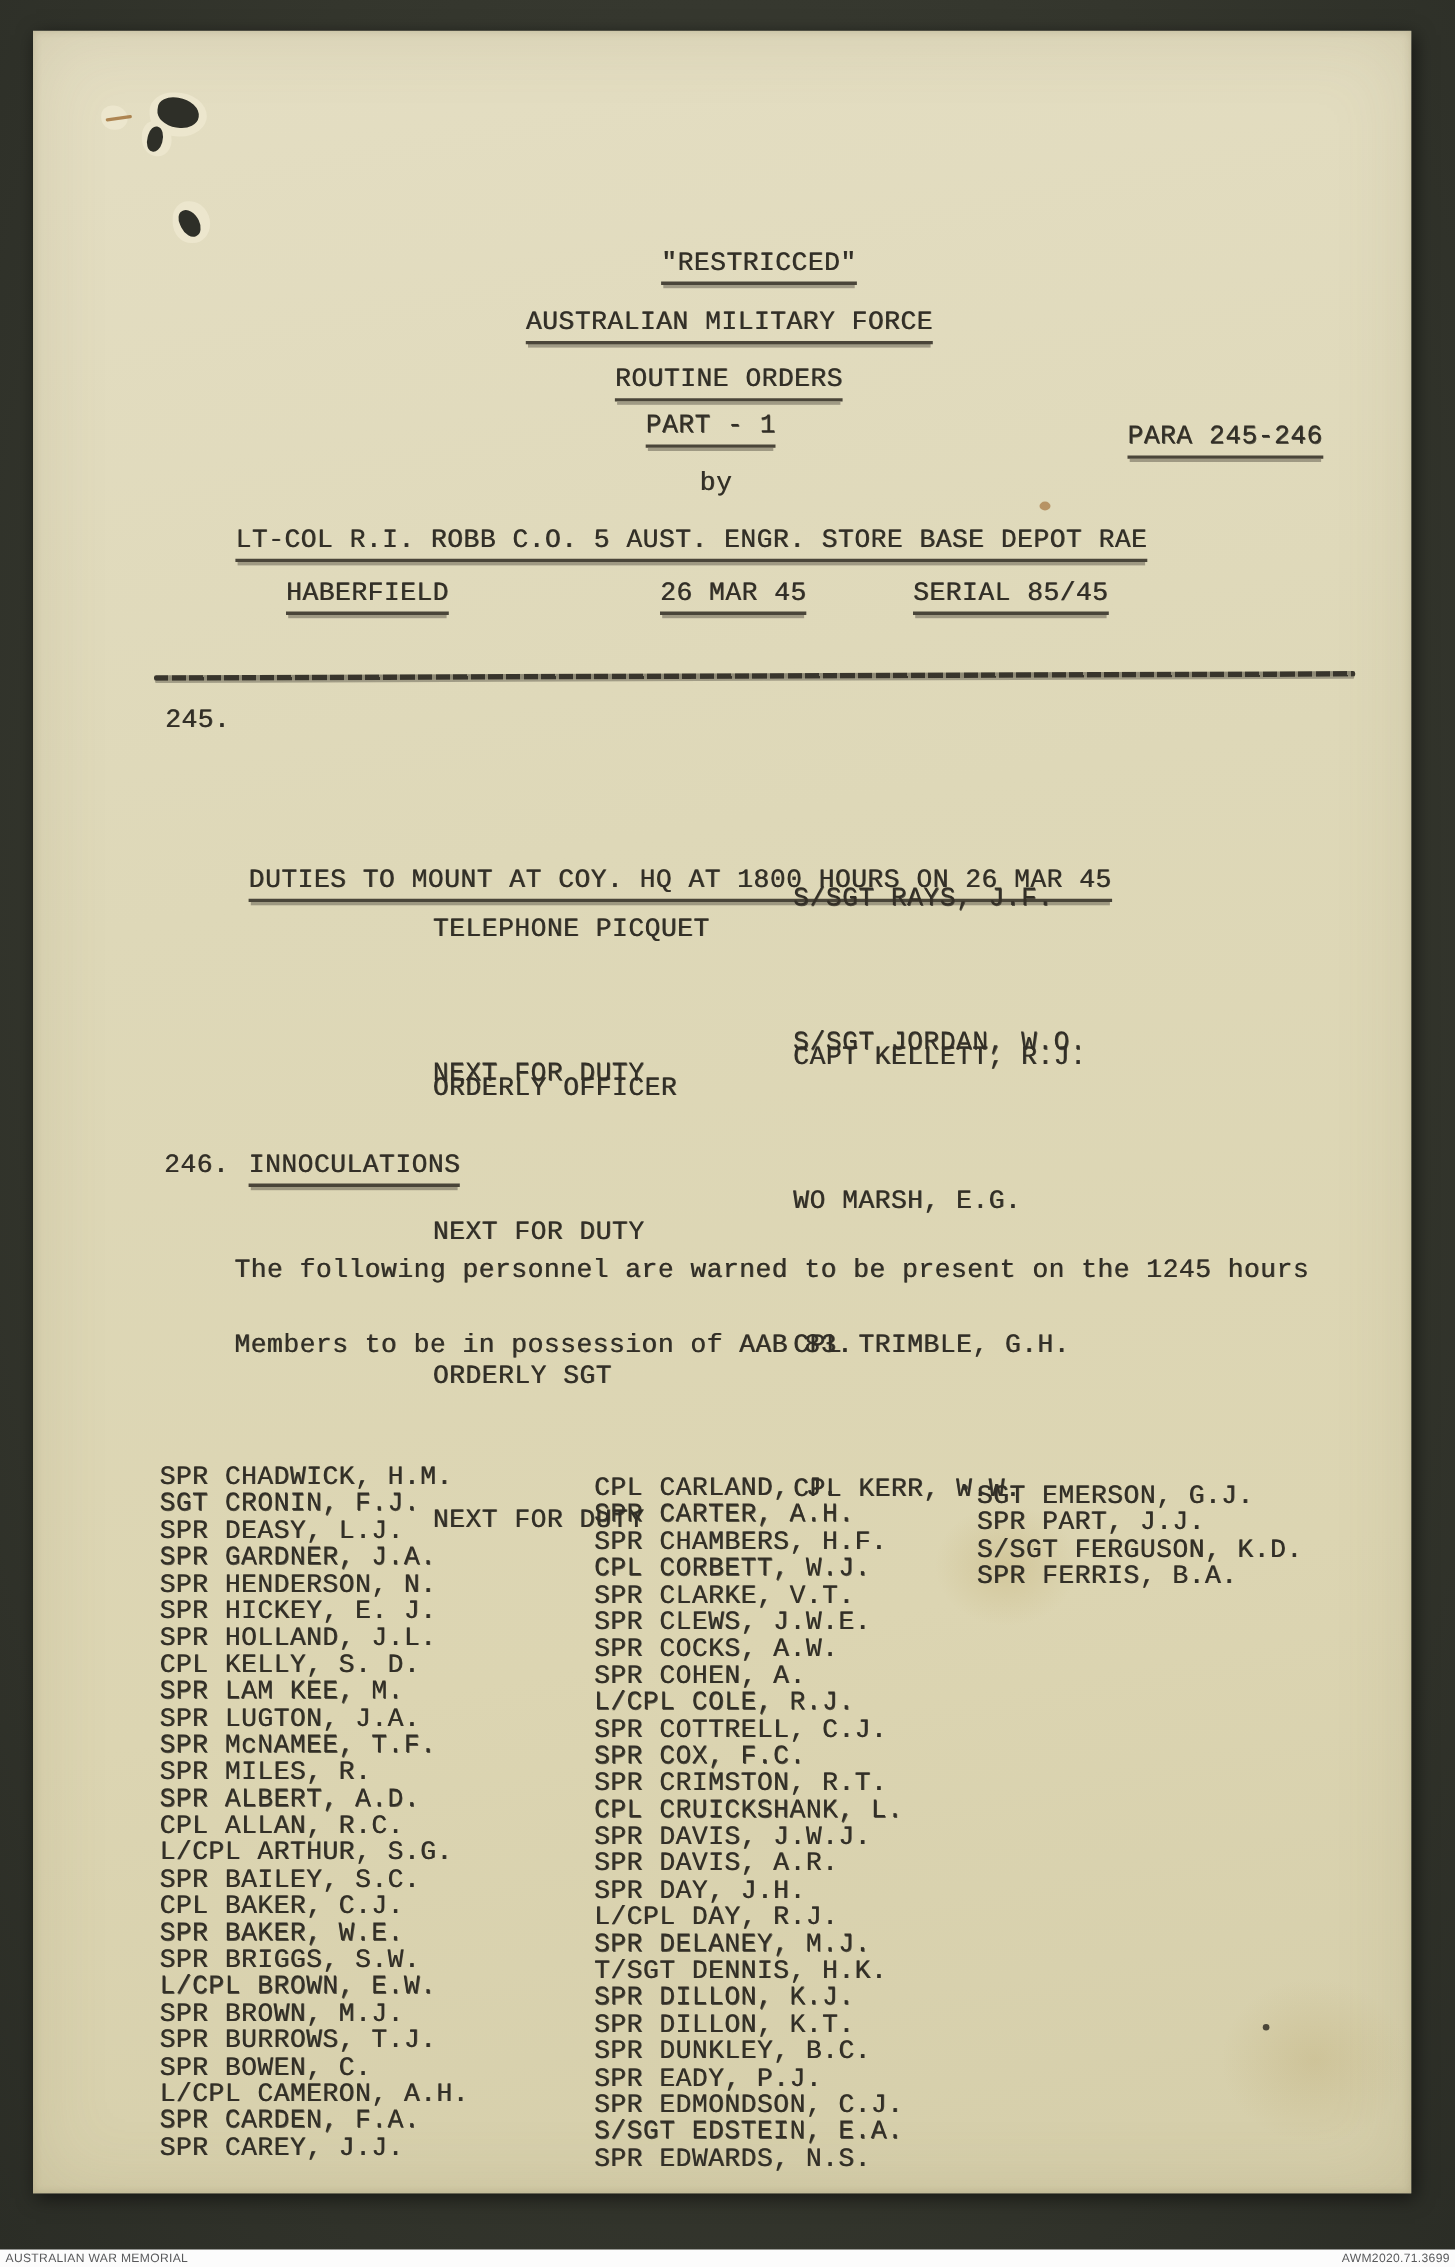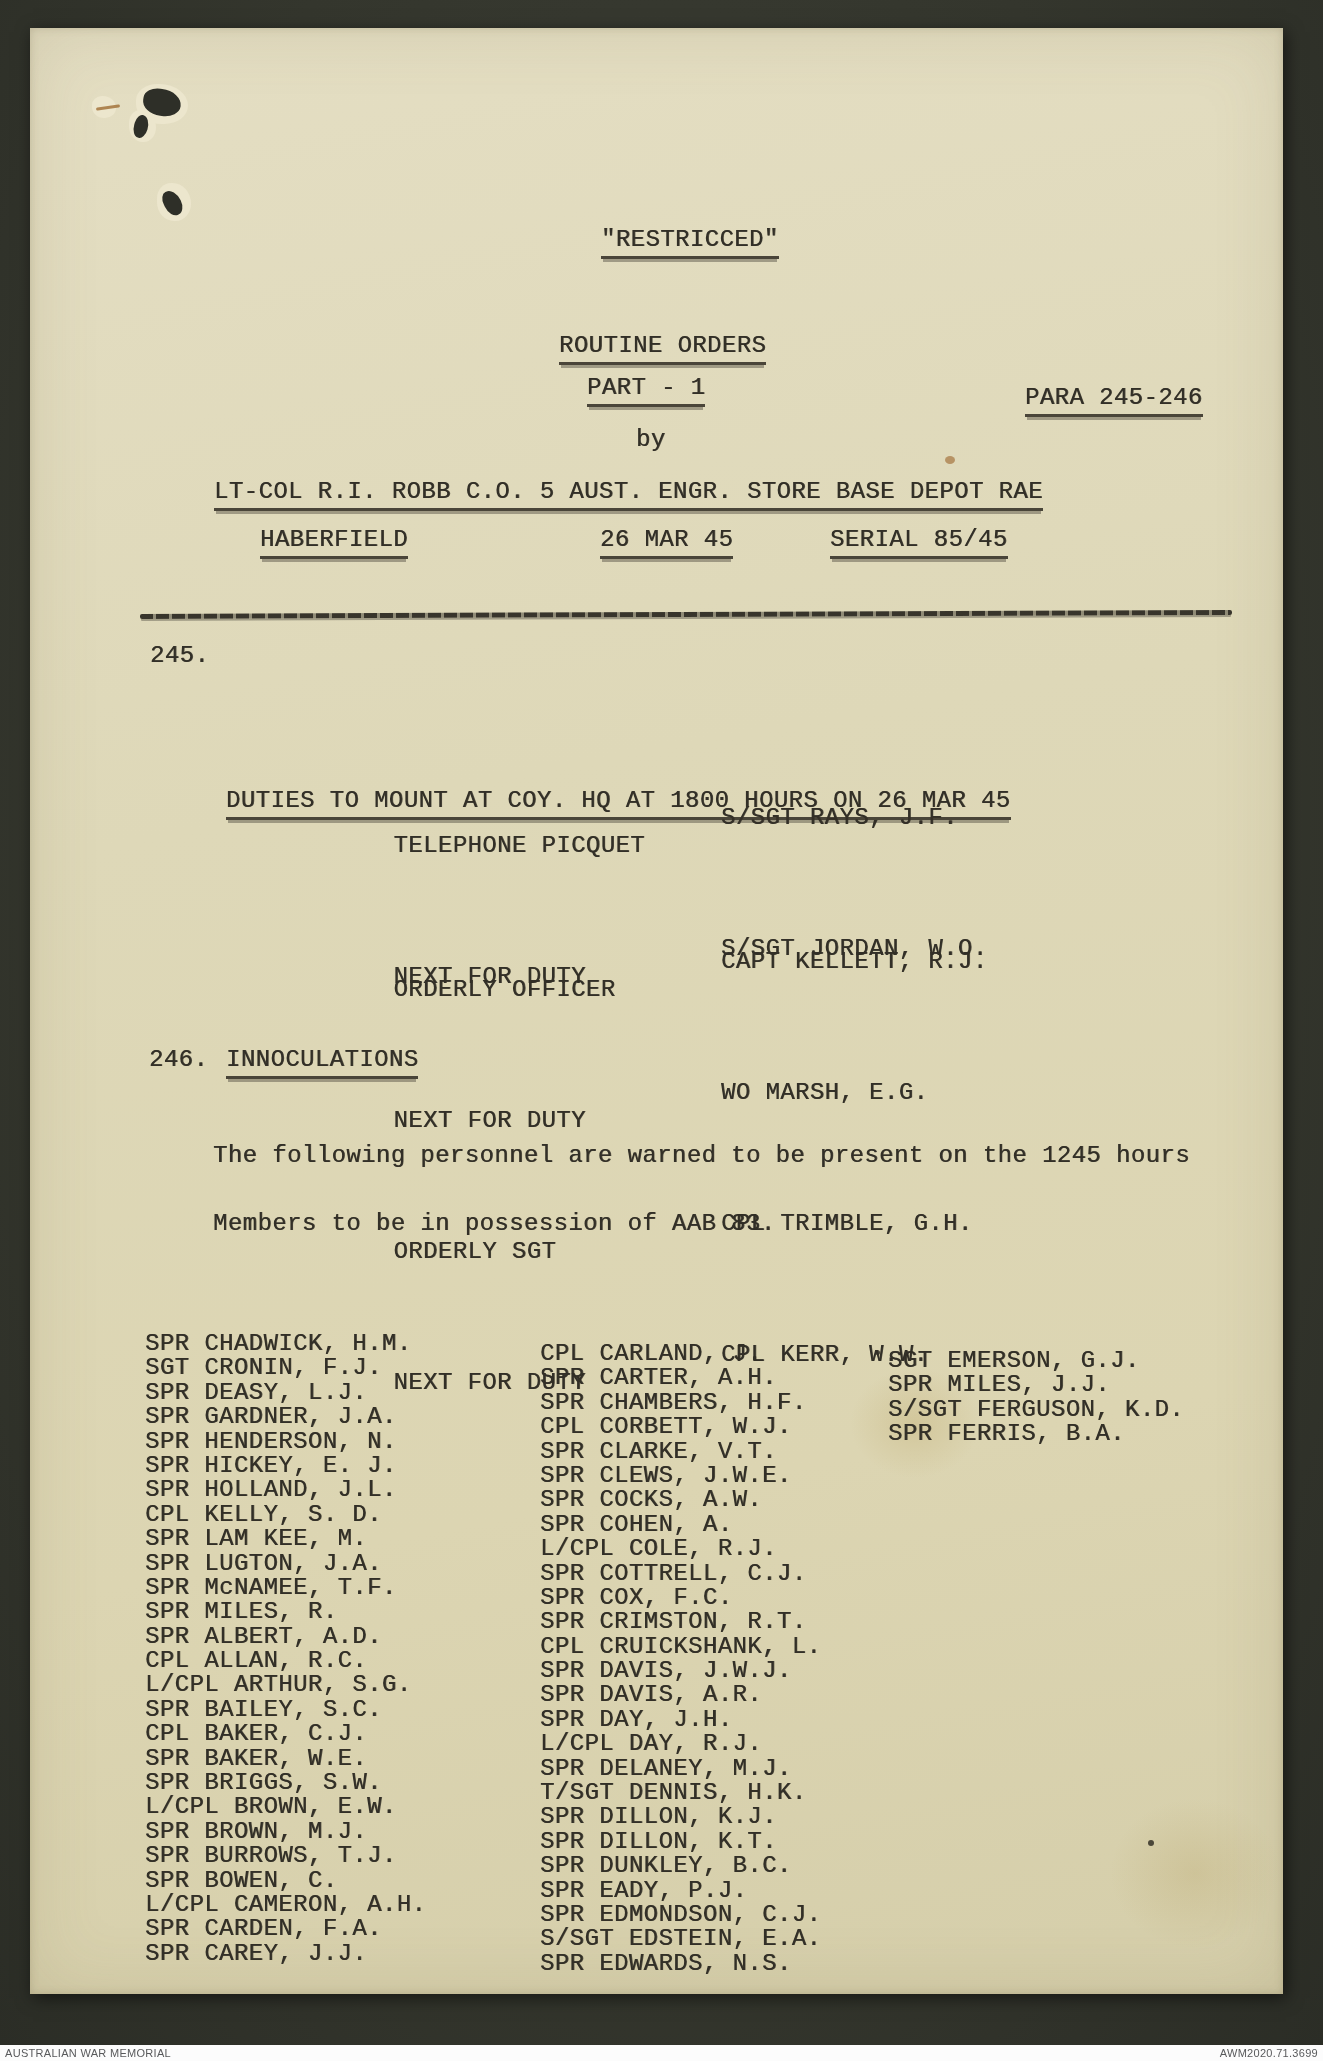--- a/index.html
+++ b/index.html
@@ -73,20 +73,21 @@
     <div class="tear light" style="left:62px;top:68px;width:24px;height:22px"></div>
     <div class="scratch" style="left:66px;top:78px;width:24px;height:3px;transform:rotate(-8deg)"></div>
     <div class="stain s1"></div>
     <div class="stain s2"></div>
     <div class="stain s3"></div>
     <div class="speck" style="left:845px;top:1322px;width:5px;height:5px"></div>
     <div class="speck" style="left:1118px;top:1812px;width:6px;height:6px"></div>
   </div>
 
   <div class="t u" style="left:601px;top:226px">"RESTRICCED"</div>
+  <div class="t u" style="left:478px;top:280px">AUSTRALIAN MILITARY FORCE</div>
   <div class="t u" style="left:559px;top:332px">ROUTINE ORDERS</div>
   <div class="t u" style="left:587px;top:374px">PART - 1</div>
   <div class="t u" style="left:1025px;top:384px">PARA 245-246</div>
   <div class="t" style="left:636px;top:426px">by</div>
   <div class="t u" style="left:214px;top:478px">LT-COL R.I. ROBB C.O. 5 AUST. ENGR. STORE BASE DEPOT RAE</div>
   <div class="t u" style="left:260px;top:526px">HABERFIELD</div>
   <div class="t u" style="left:600px;top:526px">26 MAR 45</div>
   <div class="t u" style="left:830px;top:526px">SERIAL 85/45</div>
 
   <div class="sep"></div>
@@ -139,19 +140,19 @@
   <div class="t" style="left:213px;top:1210px">Members to be in possession of AAB 83.</div>
 
   <div class="t ncol" style="left:145px;top:1246px">
     
   <span class="nrow">SPR CHADWICK, H.M.</span><span class="nrow">SGT CRONIN, F.J.</span><span class="nrow">SPR DEASY, L.J.</span><span class="nrow">SPR GARDNER, J.A.</span><span class="nrow">SPR HENDERSON, N.</span><span class="nrow">SPR HICKEY, E. J.</span><span class="nrow">SPR HOLLAND, J.L.</span><span class="nrow">CPL KELLY, S. D.</span><span class="nrow">SPR LAM KEE, M.</span><span class="nrow">SPR LUGTON, J.A.</span><span class="nrow">SPR McNAMEE, T.F.</span><span class="nrow">SPR MILES, R.</span><span class="nrow">SPR ALBERT, A.D.</span><span class="nrow">CPL ALLAN, R.C.</span><span class="nrow">L/CPL ARTHUR, S.G.</span><span class="nrow">SPR BAILEY, S.C.</span><span class="nrow">CPL BAKER, C.J.</span><span class="nrow">SPR BAKER, W.E.</span><span class="nrow">SPR BRIGGS, S.W.</span><span class="nrow">L/CPL BROWN, E.W.</span><span class="nrow">SPR BROWN, M.J.</span><span class="nrow">SPR BURROWS, T.J.</span><span class="nrow">SPR BOWEN, C.</span><span class="nrow">L/CPL CAMERON, A.H.</span><span class="nrow">SPR CARDEN, F.A.</span><span class="nrow">SPR CAREY, J.J.</span></div>
   <div class="t ncol" style="left:540px;top:1256px">
     
   <span class="nrow">CPL CARLAND, J.</span><span class="nrow">SPR CARTER, A.H.</span><span class="nrow">SPR CHAMBERS, H.F.</span><span class="nrow">CPL CORBETT, W.J.</span><span class="nrow">SPR CLARKE, V.T.</span><span class="nrow">SPR CLEWS, J.W.E.</span><span class="nrow">SPR COCKS, A.W.</span><span class="nrow">SPR COHEN, A.</span><span class="nrow">L/CPL COLE, R.J.</span><span class="nrow">SPR COTTRELL, C.J.</span><span class="nrow">SPR COX, F.C.</span><span class="nrow">SPR CRIMSTON, R.T.</span><span class="nrow">CPL CRUICKSHANK, L.</span><span class="nrow">SPR DAVIS, J.W.J.</span><span class="nrow">SPR DAVIS, A.R.</span><span class="nrow">SPR DAY, J.H.</span><span class="nrow">L/CPL DAY, R.J.</span><span class="nrow">SPR DELANEY, M.J.</span><span class="nrow">T/SGT DENNIS, H.K.</span><span class="nrow">SPR DILLON, K.J.</span><span class="nrow">SPR DILLON, K.T.</span><span class="nrow">SPR DUNKLEY, B.C.</span><span class="nrow">SPR EADY, P.J.</span><span class="nrow">SPR EDMONDSON, C.J.</span><span class="nrow">S/SGT EDSTEIN, E.A.</span><span class="nrow">SPR EDWARDS, N.S.</span></div>
   <div class="t ncol" style="left:888px;top:1263px">
     
-  <span class="nrow">SGT EMERSON, G.J.</span><span class="nrow">SPR MILES, J.J.</span><span class="nrow">S/SGT FERGUSON, K.D.</span><span class="nrow">SPR FERRIS, B.A.</span></div>
+  <span class="nrow">SGT EMERSON, G.J.</span><span class="nrow">SPR PART, J.J.</span><span class="nrow">S/SGT FERGUSON, K.D.</span><span class="nrow">SPR FERRIS, B.A.</span></div>
 
   <div class="footer-bar">
     <span>AUSTRALIAN WAR MEMORIAL</span>
     <span>AWM2020.71.3699</span>
   </div>
 </div>
 
 </body></html>

